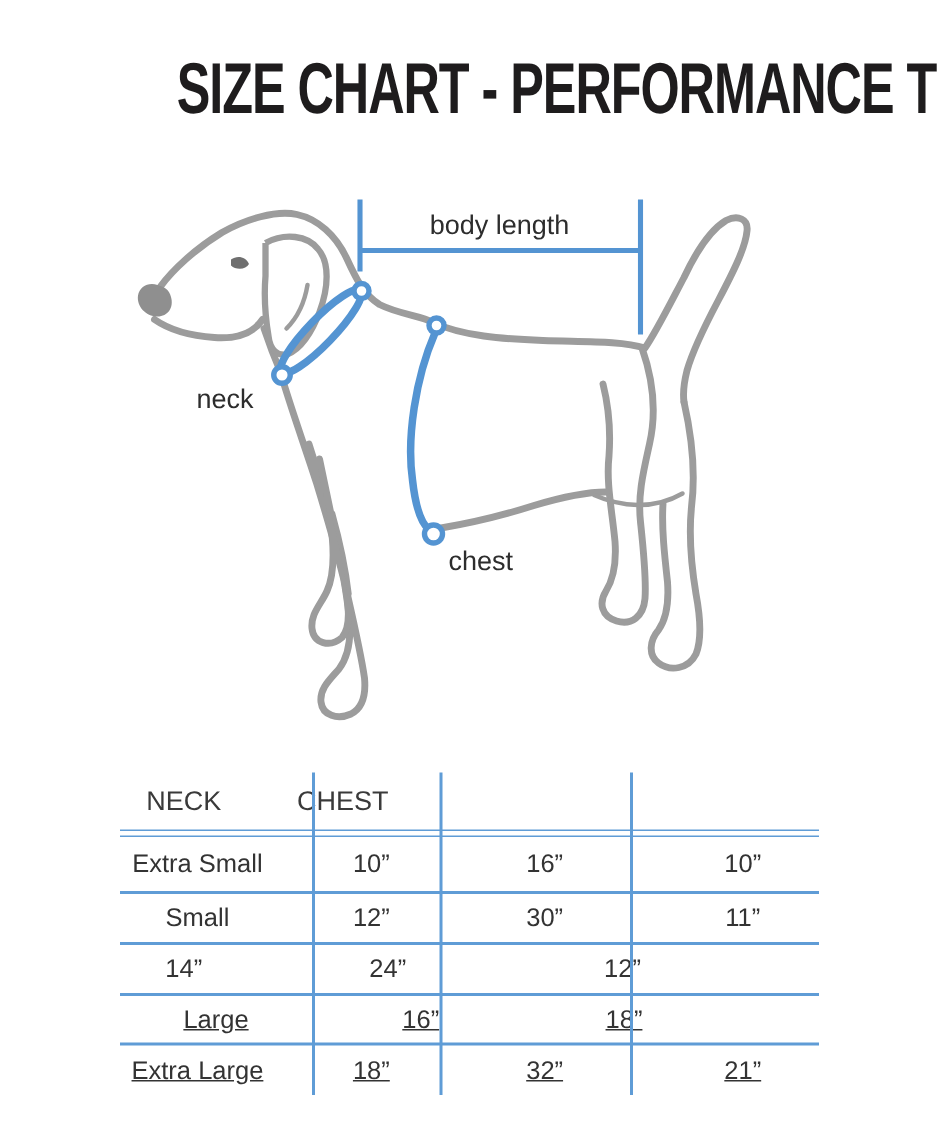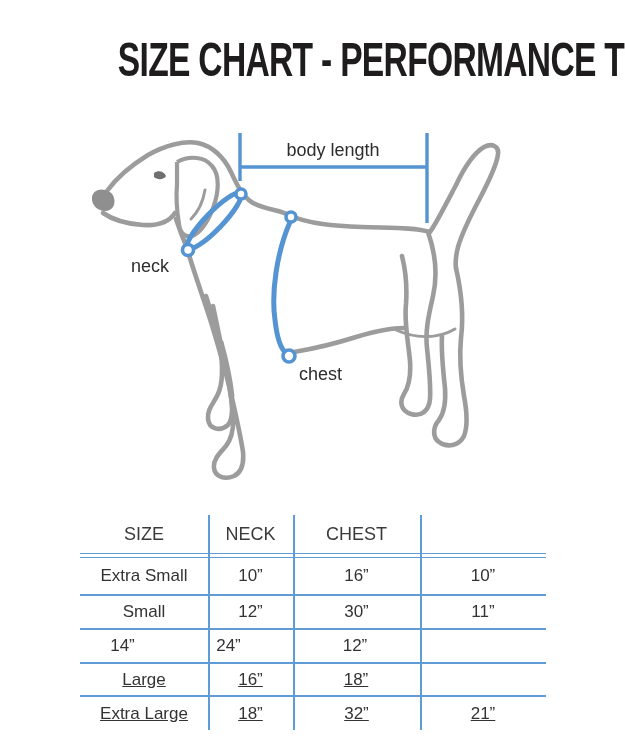--- a/index.html
+++ b/index.html
@@ -35,21 +35,21 @@
   
   .size-table{position:absolute;left:80px;top:515px;width:466px;font-size:17px;color:#333;}
   .trow{display:flex;width:466px;align-items:center;}
   .trow .c1{width:128px;}
   .trow .c2{width:85px;}
   .trow .c3{width:127px;}
   .trow .c4{width:126px;}
   .cell{text-align:center;}
   .thead{height:38px;font-size:18px;color:#3a3a3a;}
   .dblline{height:5px;border-top:1.8px solid var(--tline);border-bottom:1.8px solid var(--tline);}
-  .drow{border-bottom:2px solid var(--tline);}
+  .drow{border-bottom:2px solid var(--tline);gap:30px;}
   .r1{height:38px;}
   .r2,.r3{height:34px;}
   .r4,.r5{height:33px;text-decoration:underline;}
   .r5{border-bottom:none;}
   .vline{position:absolute;top:515px;width:2px;height:215px;background:var(--tline);}
   .v1{left:208px;} .v2{left:293px;} .v3{left:420px;}
 </style>
 </head>
 <body>
 
@@ -110,21 +110,20 @@
 
   <path class="bracket" d="M240,167 L427,167 M240,133 L240,181 M427,133 L427,223"></path>
 
   <text class="fig-label" x="333" y="156" text-anchor="middle">body length</text>
   <text class="fig-label" x="131" y="272">neck</text>
   <text class="fig-label" x="299" y="380">chest</text>
 </svg>
 
 <div class="size-table">
   <div class="trow thead">
-    <div class="cell c1">SIZE</div>
     <div class="cell c2">NECK</div>
     <div class="cell c3">CHEST</div>
   </div>
   <div class="dblline"></div>
   <div class="trow drow r1">
     <div class="cell c1">Extra Small</div>
     <div class="cell c2">10”</div>
     <div class="cell c3">16”</div>
     <div class="cell c4">10”</div>
   </div>

